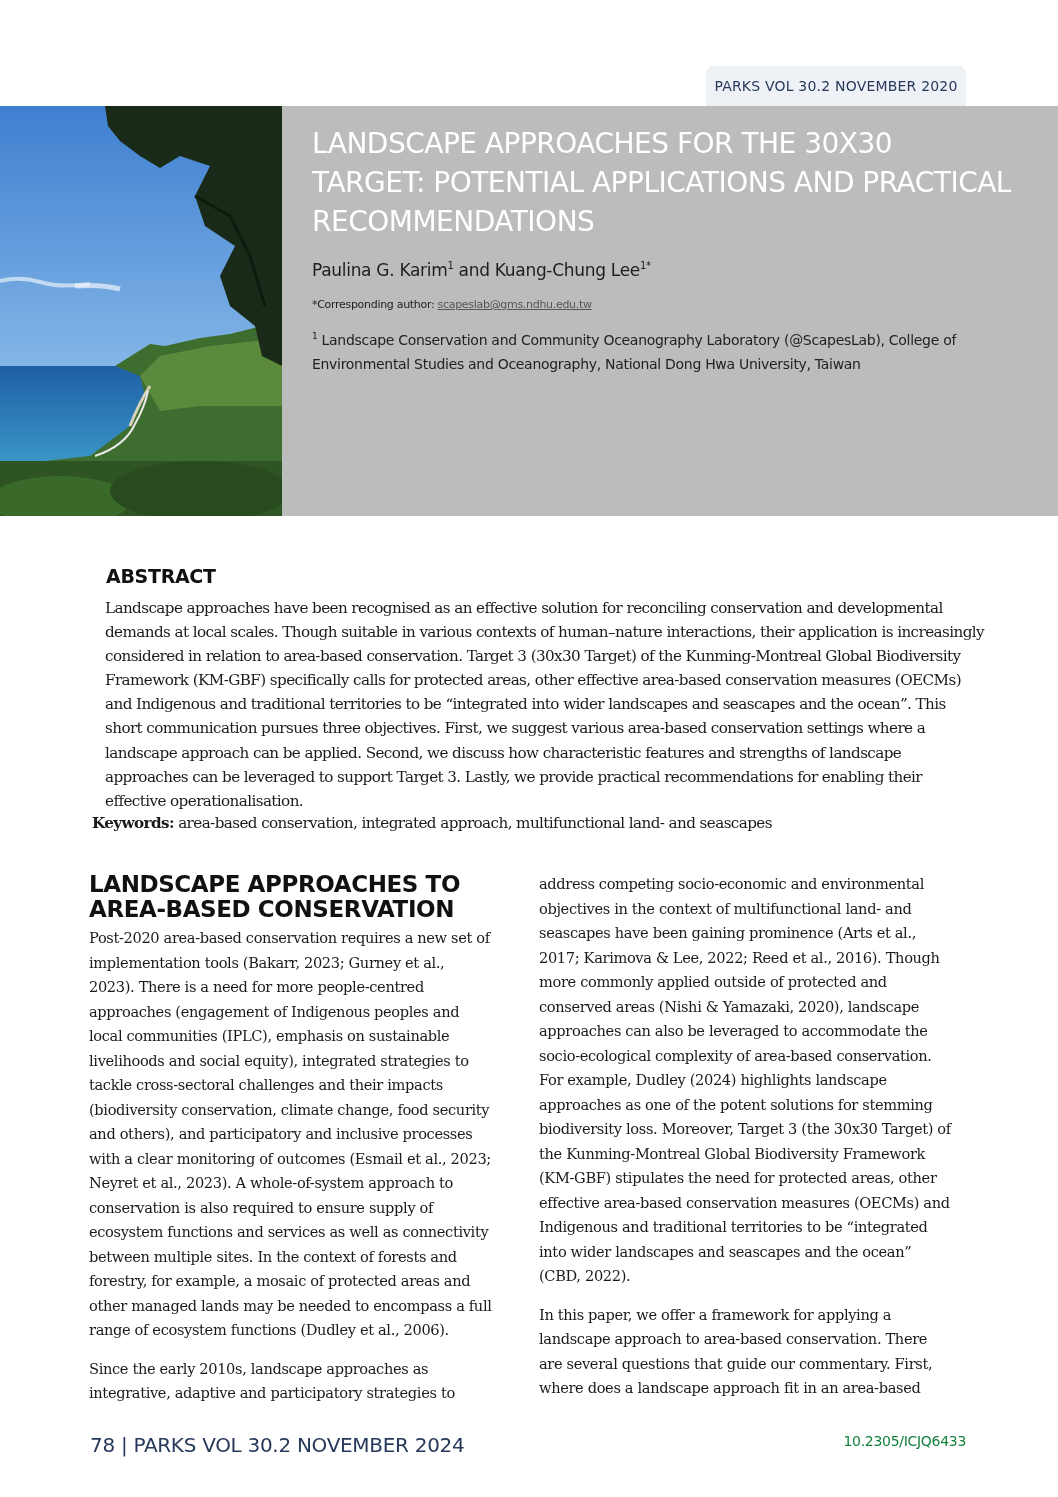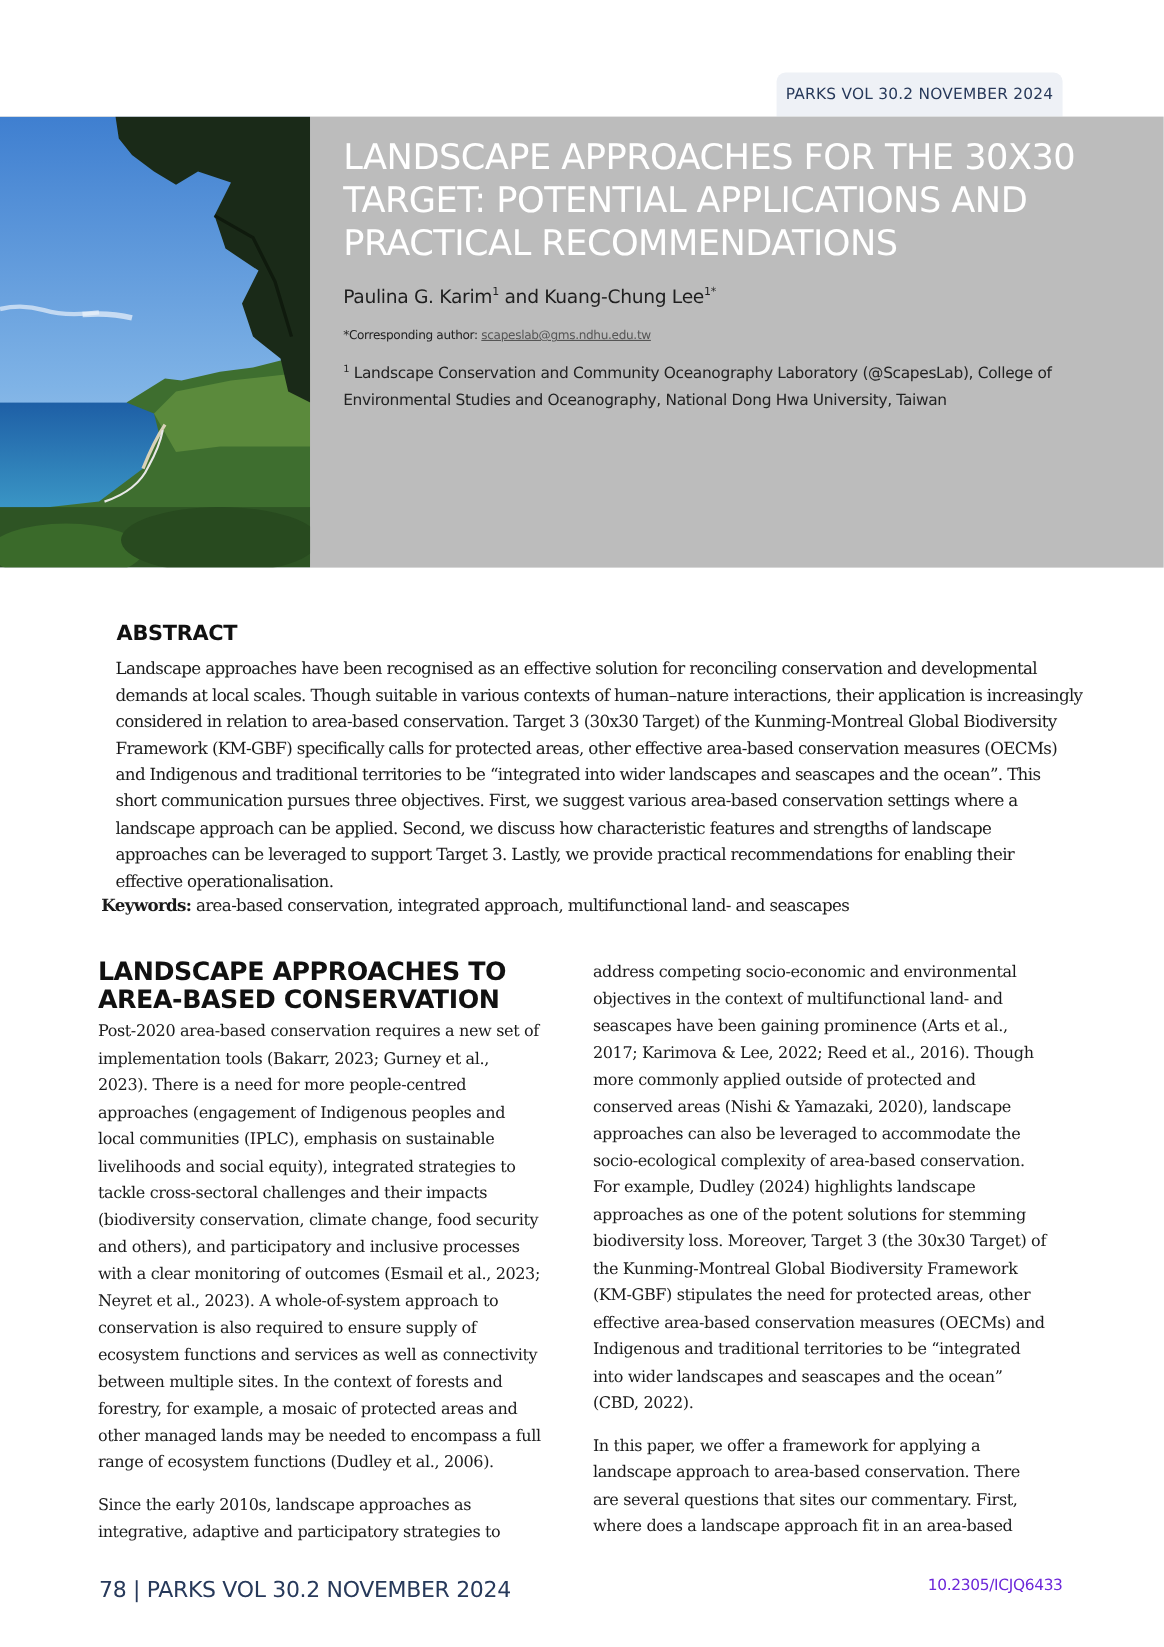--- a/index.html
+++ b/index.html
@@ -14,21 +14,21 @@
     }
     .band {
       position: absolute; left: 0; top: 106px; width: 1058px; height: 410px;
       background: #bcbcbc;
     }
     .photo {
       position: absolute; left: 0; top: 106px; width: 282px; height: 410px; overflow: hidden;
     }
     .title {
       position: absolute; left: 312px; top: 124px; width: 700px;
-      color: #ffffff; font-size: 32px; line-height: 39px; font-family: "DejaVu Sans", sans-serif;
+      color: #ffffff; font-size: 28px; line-height: 39px; font-family: "DejaVu Sans", sans-serif;
       letter-spacing: -0.5px; margin: 0; font-weight: normal;
     }
     .authors {
       position: absolute; left: 312px; top: 260px; font-size: 17px; color: #1e1e1e;
       font-family: "DejaVu Sans", sans-serif; letter-spacing: -0.3px;
     }
     .authors sup { font-size: 10px; }
     .corr {
       position: absolute; left: 312px; top: 298px; font-size: 11px; color: #222;
       font-family: "DejaVu Sans", sans-serif; letter-spacing: -0.3px;
@@ -60,28 +60,28 @@
     }
     .para {
       margin: 0 16px 14px 0; font-family: "DejaVu Serif", serif; font-size: 14.6px; line-height: 24.5px;
       color: #1a1a1a; letter-spacing: -0.35px;
     }
     .footer-left {
       position: absolute; left: 90px; top: 1433px; font-size: 20px; color: #27395a;
       font-family: "DejaVu Sans", sans-serif; letter-spacing: -0.3px;
     }
     .footer-right {
-      position: absolute; right: 92px; top: 1433px; font-size: 14px; color: #6d28d9;
+      position: absolute; right: 92px; top: 1433px; font-size: 14px; color: #15803d;
       font-family: "DejaVu Sans", sans-serif; letter-spacing: -0.3px;
     }
   </style>
 </head>
 <body>
 
-<div class="badge">PARKS VOL 30.2 NOVEMBER 2024</div>
+<div class="badge">PARKS VOL 30.2 NOVEMBER 2020</div>
 
 <div class="band"></div>
 
 <div class="photo">
   <svg width="282" height="410" viewBox="0 0 282 410" xmlns="http://www.w3.org/2000/svg">
     <defs>
       <linearGradient id="sky" x1="0" y1="0" x2="0" y2="1">
         <stop offset="0" stop-color="#3f7fd0"></stop>
         <stop offset="0.6" stop-color="#7fb3e6"></stop>
         <stop offset="1" stop-color="#bcd7ef"></stop>
@@ -128,17 +128,17 @@
 </p>
 
 <div class="col-left">
   <h2 class="sec-heading">LANDSCAPE APPROACHES TO AREA-BASED CONSERVATION</h2>
   <p class="para">Post-2020 area-based conservation requires a new set of implementation tools (Bakarr, 2023; Gurney et al., 2023). There is a need for more people-centred approaches (engagement of Indigenous peoples and local communities (IPLC), emphasis on sustainable livelihoods and social equity), integrated strategies to tackle cross-sectoral challenges and their impacts (biodiversity conservation, climate change, food security and others), and participatory and inclusive processes with a clear monitoring of outcomes (Esmail et al., 2023; Neyret et al., 2023). A whole-of-system approach to conservation is also required to ensure supply of ecosystem functions and services as well as connectivity between multiple sites. In the context of forests and forestry, for example, a mosaic of protected areas and other managed lands may be needed to encompass a full range of ecosystem functions (Dudley et al., 2006).</p>
   <p class="para">Since the early 2010s, landscape approaches as integrative, adaptive and participatory strategies to</p>
 </div>
 
 <div class="col-right">
   <p class="para">address competing socio-economic and environmental objectives in the context of multifunctional land- and seascapes have been gaining prominence (Arts et al., 2017; Karimova &amp; Lee, 2022; Reed et al., 2016). Though more commonly applied outside of protected and conserved areas (Nishi &amp; Yamazaki, 2020), landscape approaches can also be leveraged to accommodate the socio-ecological complexity of area-based conservation. For example, Dudley (2024) highlights landscape approaches as one of the potent solutions for stemming biodiversity loss. Moreover, Target 3 (the 30x30 Target) of the Kunming-Montreal Global Biodiversity Framework (KM-GBF) stipulates the need for protected areas, other effective area-based conservation measures (OECMs) and Indigenous and traditional territories to be “integrated into wider landscapes and seascapes and the ocean” (CBD, 2022).</p>
-  <p class="para">In this paper, we offer a framework for applying a landscape approach to area-based conservation. There are several questions that sites our commentary. First, where does a landscape approach fit in an area-based</p>
+  <p class="para">In this paper, we offer a framework for applying a landscape approach to area-based conservation. There are several questions that guide our commentary. First, where does a landscape approach fit in an area-based</p>
 </div>
 
 <div class="footer-left">78 | PARKS VOL 30.2 NOVEMBER 2024</div>
 <div class="footer-right">10.2305/ICJQ6433</div>
 
 </body></html>

